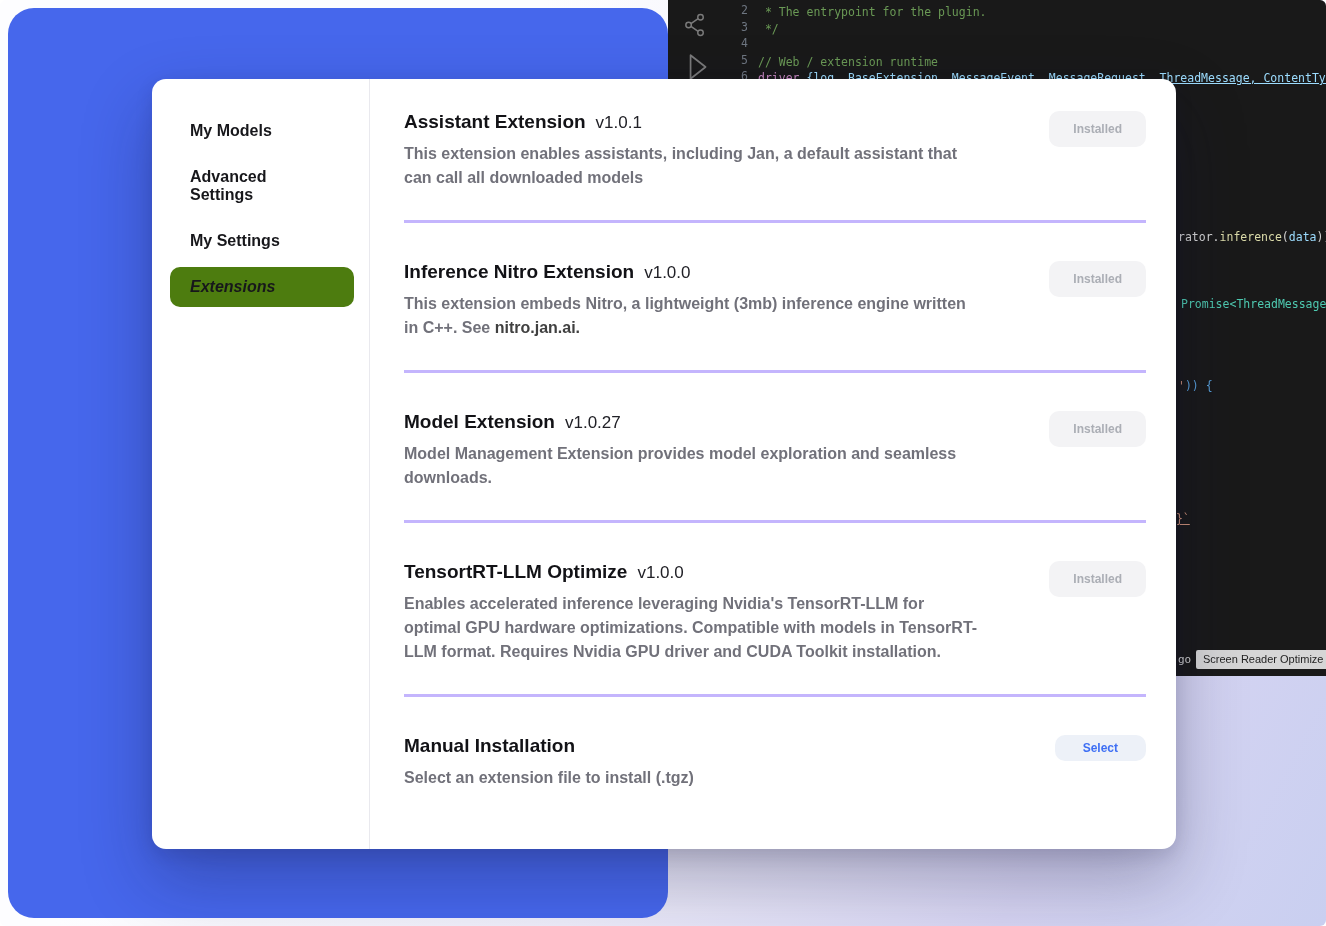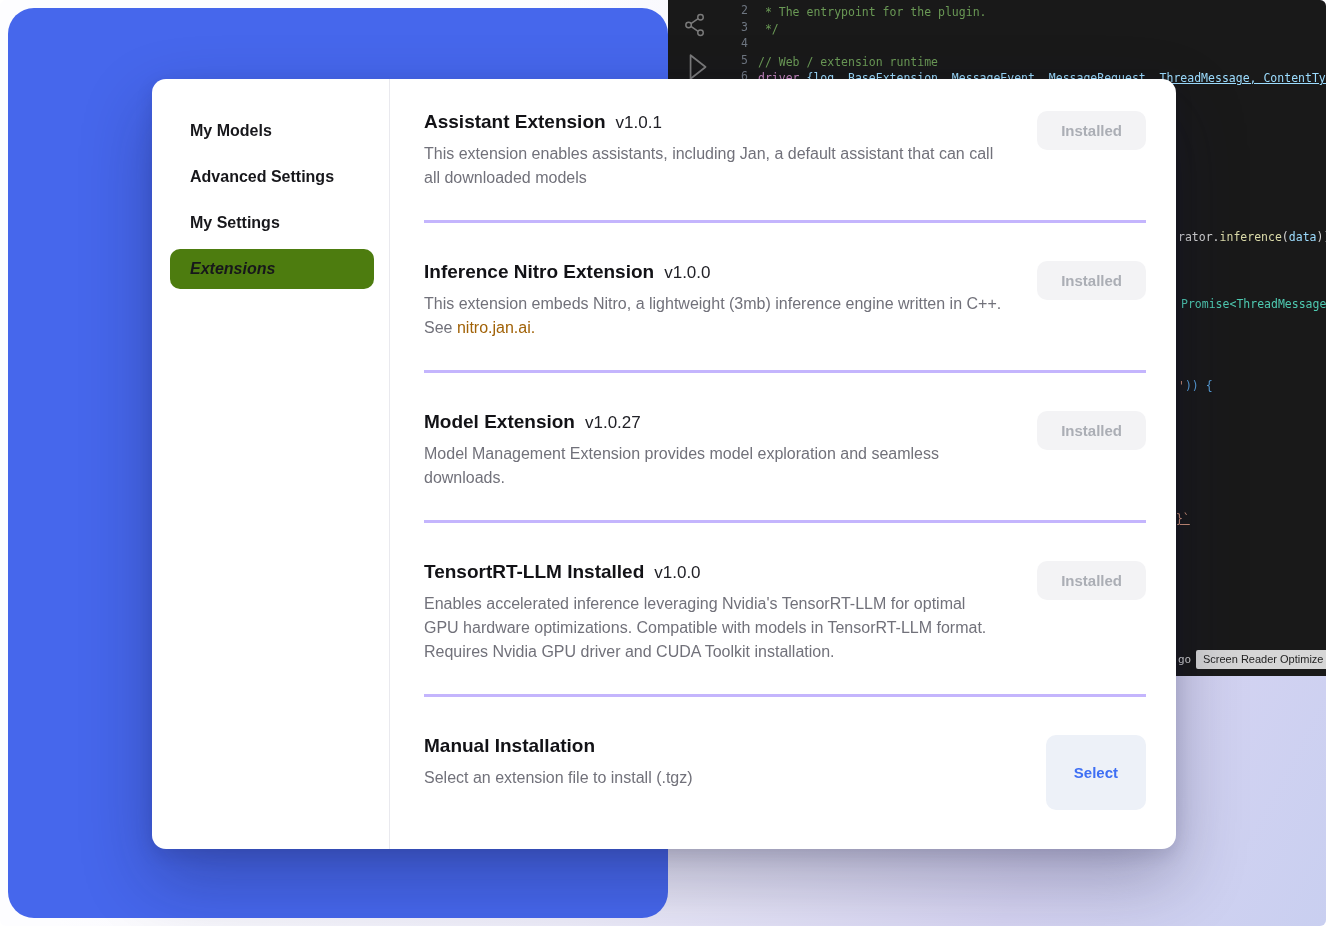--- a/index.html
+++ b/index.html
@@ -41,42 +41,42 @@
   }
   
   .fragments{ position:absolute; inset:0; pointer-events:none; }
   .frag{ position:absolute; font:11.5px "DejaVu Sans Mono",monospace; white-space:pre; }
   
   .modal{
     position:absolute; left:152px; top:79px; width:1024px; height:770px;
     background:#ffffff; border-radius:14px; display:flex; overflow:hidden;
     box-shadow:0 30px 70px rgba(20,20,55,.30), 0 6px 18px rgba(20,20,55,.12);
   }
-  .sidebar{ width:238px; flex-shrink:0; border-right:1px solid #e9e9ee; padding:32px 15px 0 18px; }
+  .sidebar{ width:218px; flex-shrink:0; border-right:1px solid #e9e9ee; padding:32px 15px 0 18px; }
   .side-item{
     padding:11px 20px; border-radius:10px; font-size:16px; font-weight:600;
     color:#17171b; margin-bottom:6px; cursor:pointer;
   }
   .side-item.active{ background:#4d7c0f;font-style:italic; }
   .content{ flex:1; padding:32px 30px 0 34px; }
   .ext-row{ display:flex; align-items:flex-start; padding:38px 0 30px; border-bottom:3px solid #c4b5fd; }
   .ext-row.first{ padding-top:0; }
   .ext-row.last{ border-bottom:none;justify-content:space-between; }
   .ext-text{ max-width:578px; }
   .ext-title{ font-size:19px; font-weight:700; color:#121216; }
   .ext-title .ver{ font-weight:500; margin-left:10px; font-size:17px; color:#212127; }
-  .ext-desc{ margin-top:9px; font-size:16px; line-height:24px; color:#71717a; }
-  .ext-desc a{ color:#a16207; text-decoration:none; cursor:pointer; }
+  .ext-desc{ margin-top:9px; font-size:16px; line-height:24px; color:#71717a;font-weight:bold; }
+  .ext-desc a{ color:#404040; text-decoration:none; cursor:pointer; }
   .ext-action{ margin-left:auto; }
   .btn{
     border:none; border-radius:10px; padding:11px 24px; cursor:pointer;
-    font-size:15px; font-weight:600; font-family:"Liberation Sans",sans-serif;
+    font-size:12px; font-weight:600; font-family:"Liberation Sans",sans-serif;
   }
   .btn.installed{ background:#f3f3f5; color:#abaeb5; }
-  .btn.select{ background:#edf1f8; color:#3e6ff4; padding:29px 28px; }
+  .btn.select{ background:#edf1f8; color:#3e6ff4; padding:6px 28px; }
 </style>
 </head>
 <body>
 
 <div class="page">
 
   <div class="blue-panel"></div>
 
   <div class="editor">
     <div class="activity">
@@ -158,21 +158,21 @@
           <p class="ext-desc">Model Management Extension provides model exploration and seamless downloads.</p>
         </div>
         <div class="ext-action">
           <button class="btn installed">Installed</button>
         </div>
       </div>
 
       <div class="ext-row">
         <div class="ext-text">
           <div class="ext-title">
-            <span>TensortRT-LLM Installed</span><span class="ver">v1.0.0</span>
+            <span>TensortRT-LLM Optimize</span><span class="ver">v1.0.0</span>
           </div>
           <p class="ext-desc">Enables accelerated inference leveraging Nvidia's TensorRT-LLM for optimal GPU hardware optimizations. Compatible with models in TensorRT-LLM format. Requires Nvidia GPU driver and CUDA Toolkit installation.</p>
         </div>
         <div class="ext-action">
           <button class="btn installed">Installed</button>
         </div>
       </div>
 
       <div class="ext-row last">
         <div class="ext-text">

